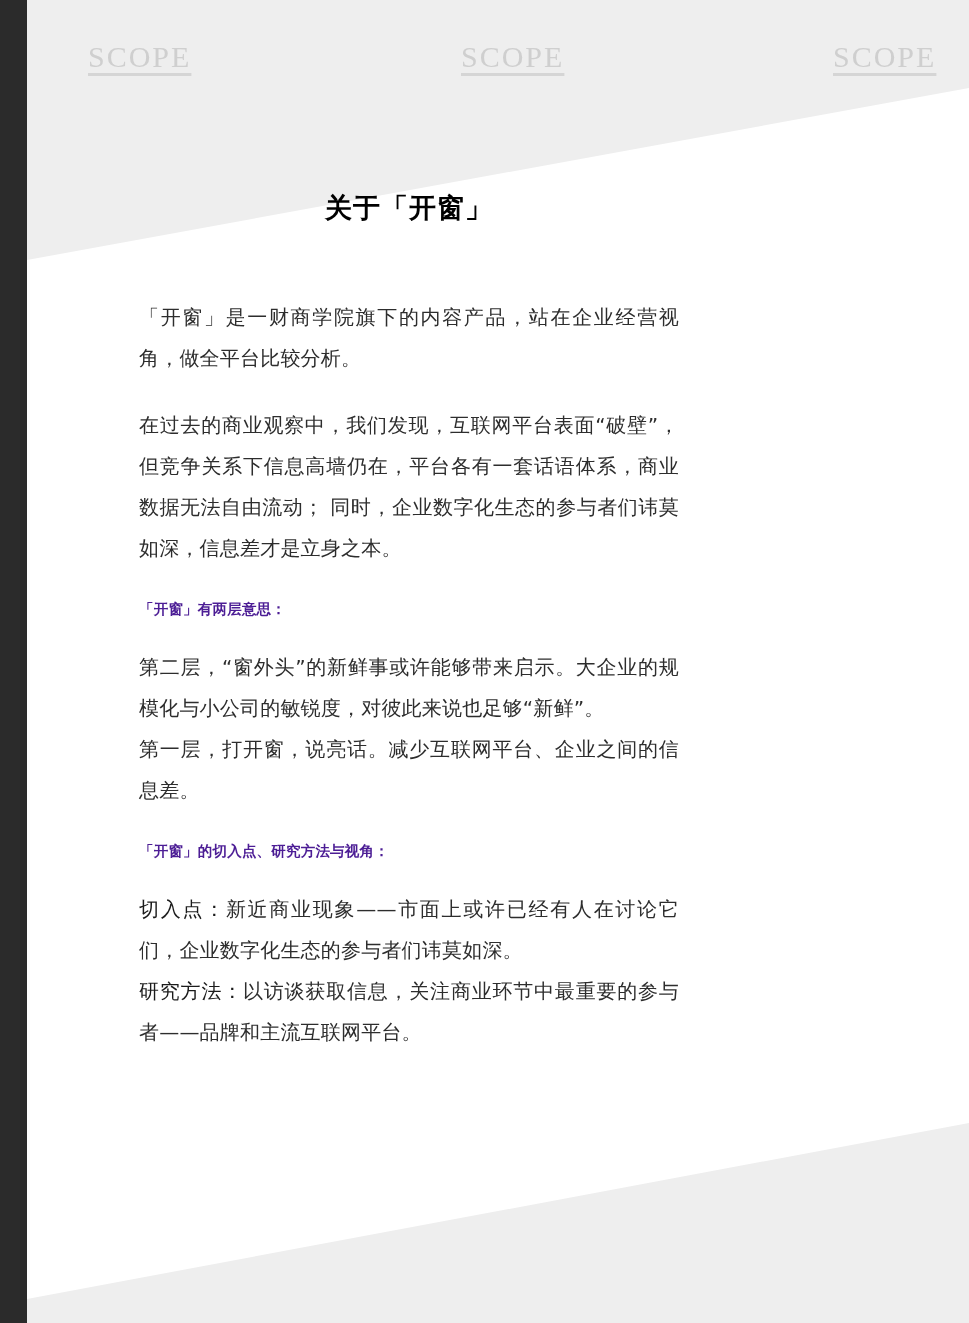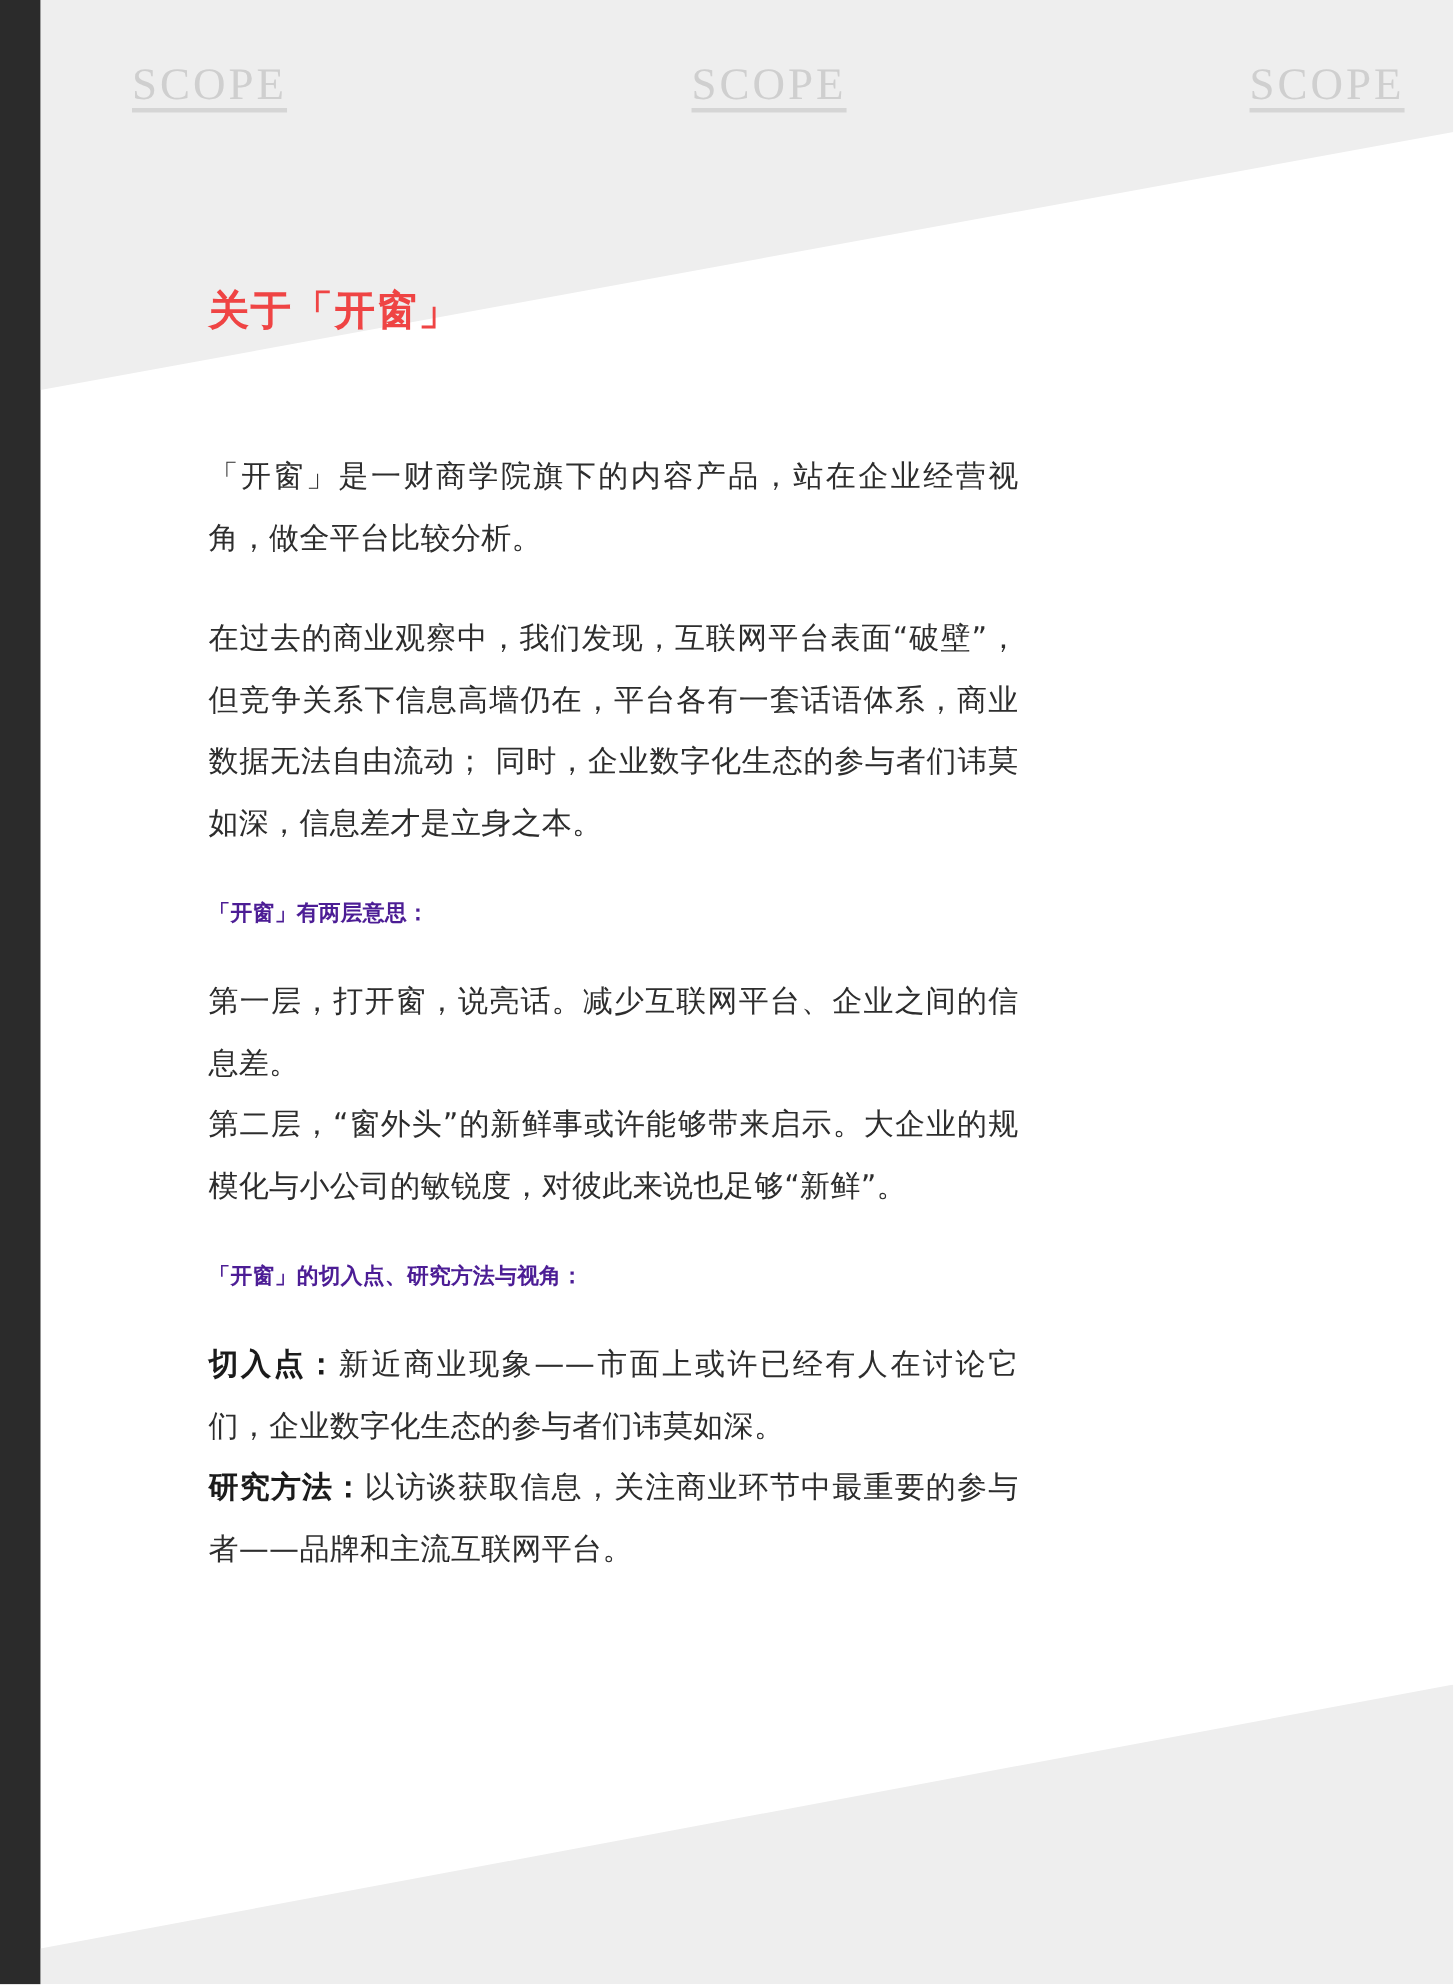--- a/index.html
+++ b/index.html
@@ -75,24 +75,25 @@
 
   .content {
     position: absolute;
     left: 139px;
     top: 190px;
     width: 540px;
   }
   .doc-title {
     font-size: 27px;
     font-weight: bold;
-    color: #ef4444;
+    color: #000000;
     letter-spacing: 1px;
     margin: 0 0 72px 0;
     line-height: 1.3;
+    text-align: center;
   }
   p.para {
     font-size: 20px;
     line-height: 2.05;
     color: #2d2d2d;
     margin: 0 0 26px 0;
     letter-spacing: 0.2px;
     text-align: justify;
   }
   p.tight {
@@ -100,21 +101,21 @@
   }
   p.heading {
     font-size: 14.5px;
     font-weight: bold;
     color: #4c1d95;
     line-height: 2.05;
     margin: 0 0 22px 0;
     letter-spacing: 0.2px;
   }
   .lbl {
-    font-weight: bold;
+    font-weight: normal;
     color: #1b1b1b;
   }
   .block {
     margin-bottom: 26px;
   }
   .block p.para { margin-bottom: 0; }
 </style>
 </head>
 <body>
 
@@ -133,22 +134,22 @@
 
     <h1 class="doc-title">关于「开窗」</h1>
 
     <p class="para">「开窗」是一财商学院旗下的内容产品，站在企业经营视角，做全平台比较分析。</p>
 
     <p class="para">在过去的商业观察中，我们发现，互联网平台表面“破壁”，但竞争关系下信息高墙仍在，平台各有一套话语体系，商业数据无法自由流动； 同时，企业数字化生态的参与者们讳莫如深，信息差才是立身之本。</p>
 
     <p class="heading">「开窗」有两层意思：</p>
 
     <div class="block">
+      <p class="para tight">第二层，“窗外头”的新鲜事或许能够带来启示。大企业的规模化与小公司的敏锐度，对彼此来说也足够“新鲜”。</p>
       <p class="para tight">第一层，打开窗，说亮话。减少互联网平台、企业之间的信息差。</p>
-      <p class="para tight">第二层，“窗外头”的新鲜事或许能够带来启示。大企业的规模化与小公司的敏锐度，对彼此来说也足够“新鲜”。</p>
     </div>
 
 
     <p class="heading">「开窗」的切入点、研究方法与视角：</p>
 
     <div class="block">
       <p class="para tight">
         <span class="lbl">切入点：</span><span>新近商业现象——市面上或许已经有人在讨论它们，企业数字化生态的参与者们讳莫如深。</span>
       </p>
       <p class="para tight">

